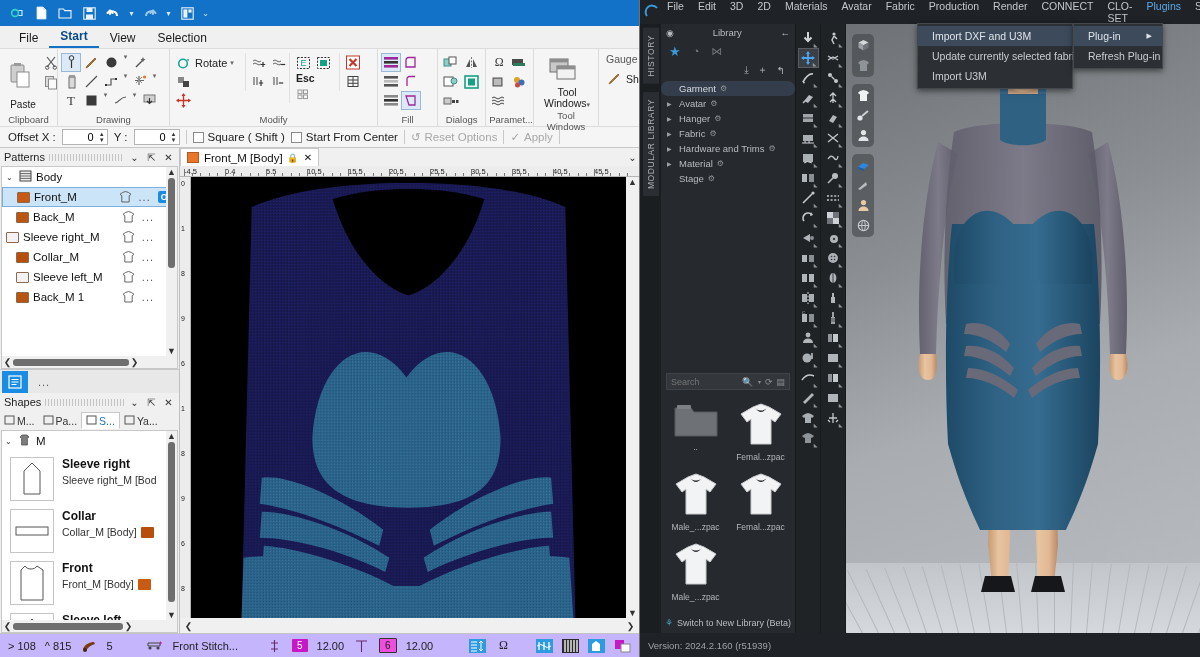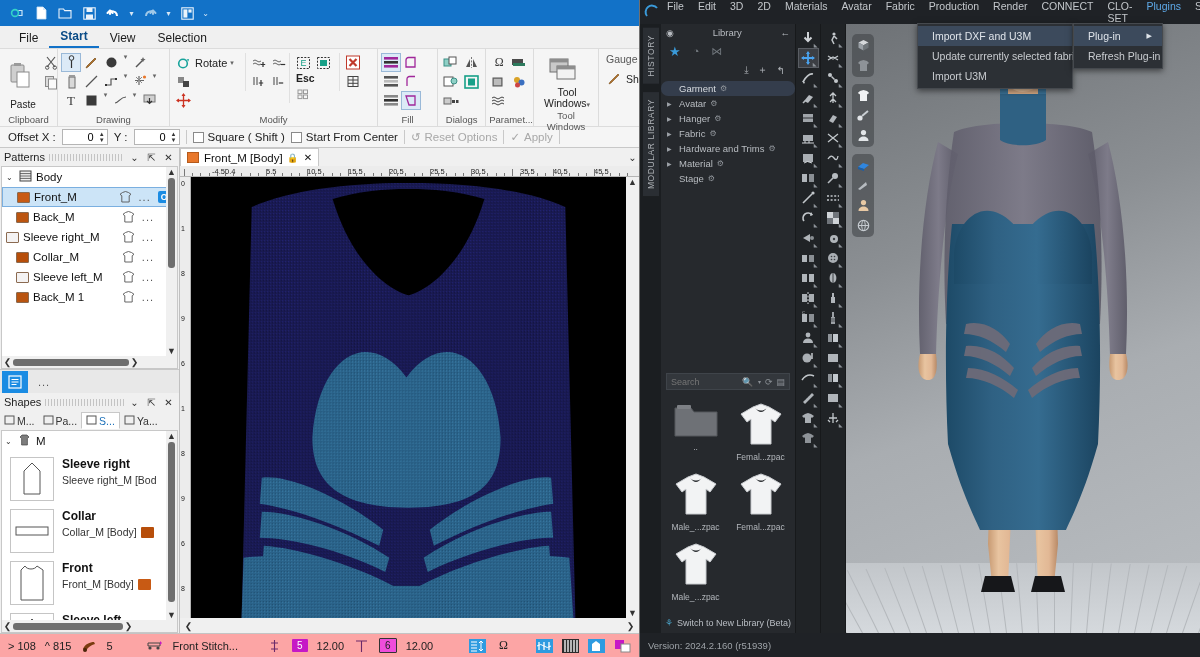--- a/index.html
+++ b/index.html
@@ -99,21 +99,21 @@
   .ruler-h { height:11px; background:#ececec; border-bottom:1px solid #b5b5b5; position:relative; overflow:hidden; font-size:7.5px; color:#222; }
   .ruler-h span { position:absolute; top:1px; }
   .ruler-h i { position:absolute; bottom:0; width:1px; background:#777; }
   .canvas-row { flex:1; display:flex; min-height:0; }
   .ruler-v { width:11px; background:#ececec; border-right:1px solid #b5b5b5; position:relative; overflow:hidden; font-size:7px; color:#222; }
   .ruler-v span { position:absolute; left:1px; }
   .canvas { flex:1; position:relative; background:#000; overflow:hidden; }
   .cv-scroll-v { width:13px; background:#f0f0f0; display:flex; flex-direction:column; align-items:center; justify-content:space-between; }
   .cv-scroll-h { height:15px; background:#f0f0f0; display:flex; align-items:center; justify-content:space-between; padding:0 3px; }
 
-  .dm-status { height:24px; background:#fca5a5; border-top:1px solid #c4c4c4; display:flex; align-items:center; gap:9px; padding:0 8px; font-size:11px; color:#222; }
+  .dm-status { height:24px; background:#c4b5fd; border-top:1px solid #c4c4c4; display:flex; align-items:center; gap:9px; padding:0 8px; font-size:11px; color:#222; }
   .mag { background:#c618c6; color:#fff; font-size:10px; padding:1px 5px; border-radius:1px; }
   .mag2 { background:#ef4ddb; color:#222; font-size:10px; padding:1px 5px; border:1px solid #333; border-radius:1px; }
   .stat-ic { width:17px; height:15px; display:flex; align-items:center; justify-content:center; }
 
   
   #right-app { left:640px; width:560px; height:657px; background:#232629; color:#c8cbcf; }
   .clo-menubar { height:24px; background:#1f2226; display:flex; align-items:center; gap:0; padding-left:4px; font-size:10.5px; }
   .clo-logo { width:22px; height:24px; display:flex; align-items:center; justify-content:center; color:#3a9ad9; font-size:14px; font-weight:bold; }
   .clo-menu { padding:4px 7px; color:#c3c7cb; }
   .clo-menu.hl { color:#5ea9e8; }
@@ -836,21 +836,21 @@
           <span class="ic"></span>
           <span>Front_M [Body]</span>
           <span style="font-size:9px">🔒</span>
           <span style="font-size:10px">✕</span>
         </div>
         <div style="flex:1"></div>
         <span class="phbtn">⌄</span>
       </div>
 
       <div class="ruler-h" id="ruler-h">
-          <span style="left: 4px; padding-left: 28px;">-4.5</span>
+          <span style="left: 4px;">-4.5</span>
           <i style="left: 4px; height: 7px;"></i>
           <i style="left: 12.2px; height: 3px;"></i>
           <i style="left: 20.4px; height: 3px;"></i>
           <i style="left: 28.6px; height: 3px;"></i>
           <i style="left: 36.8px; height: 3px;"></i>
           <span style="left: 45px;">0.4</span>
           <i style="left: 45px; height: 7px;"></i>
           <i style="left: 53.2px; height: 3px;"></i>
           <i style="left: 61.4px; height: 3px;"></i>
           <i style="left: 69.6px; height: 3px;"></i>
@@ -884,21 +884,21 @@
           <i style="left: 258.2px; height: 3px;"></i>
           <i style="left: 266.4px; height: 3px;"></i>
           <i style="left: 274.6px; height: 3px;"></i>
           <i style="left: 282.8px; height: 3px;"></i>
           <span style="left: 291px;">30.5</span>
           <i style="left: 291px; height: 7px;"></i>
           <i style="left: 299.2px; height: 3px;"></i>
           <i style="left: 307.4px; height: 3px;"></i>
           <i style="left: 315.6px; height: 3px;"></i>
           <i style="left: 323.8px; height: 3px;"></i>
-          <span style="left: 340px;">35.5</span>
+          <span style="left: 332px;">35.5</span>
           <i style="left: 332px; height: 7px;"></i>
           <i style="left: 340.2px; height: 3px;"></i>
           <i style="left: 348.4px; height: 3px;"></i>
           <i style="left: 356.6px; height: 3px;"></i>
           <i style="left: 364.8px; height: 3px;"></i>
           <span style="left: 373px;">40.5</span>
           <i style="left: 373px; height: 7px;"></i>
           <i style="left: 381.2px; height: 3px;"></i>
           <i style="left: 389.4px; height: 3px;"></i>
           <i style="left: 397.6px; height: 3px;"></i>

